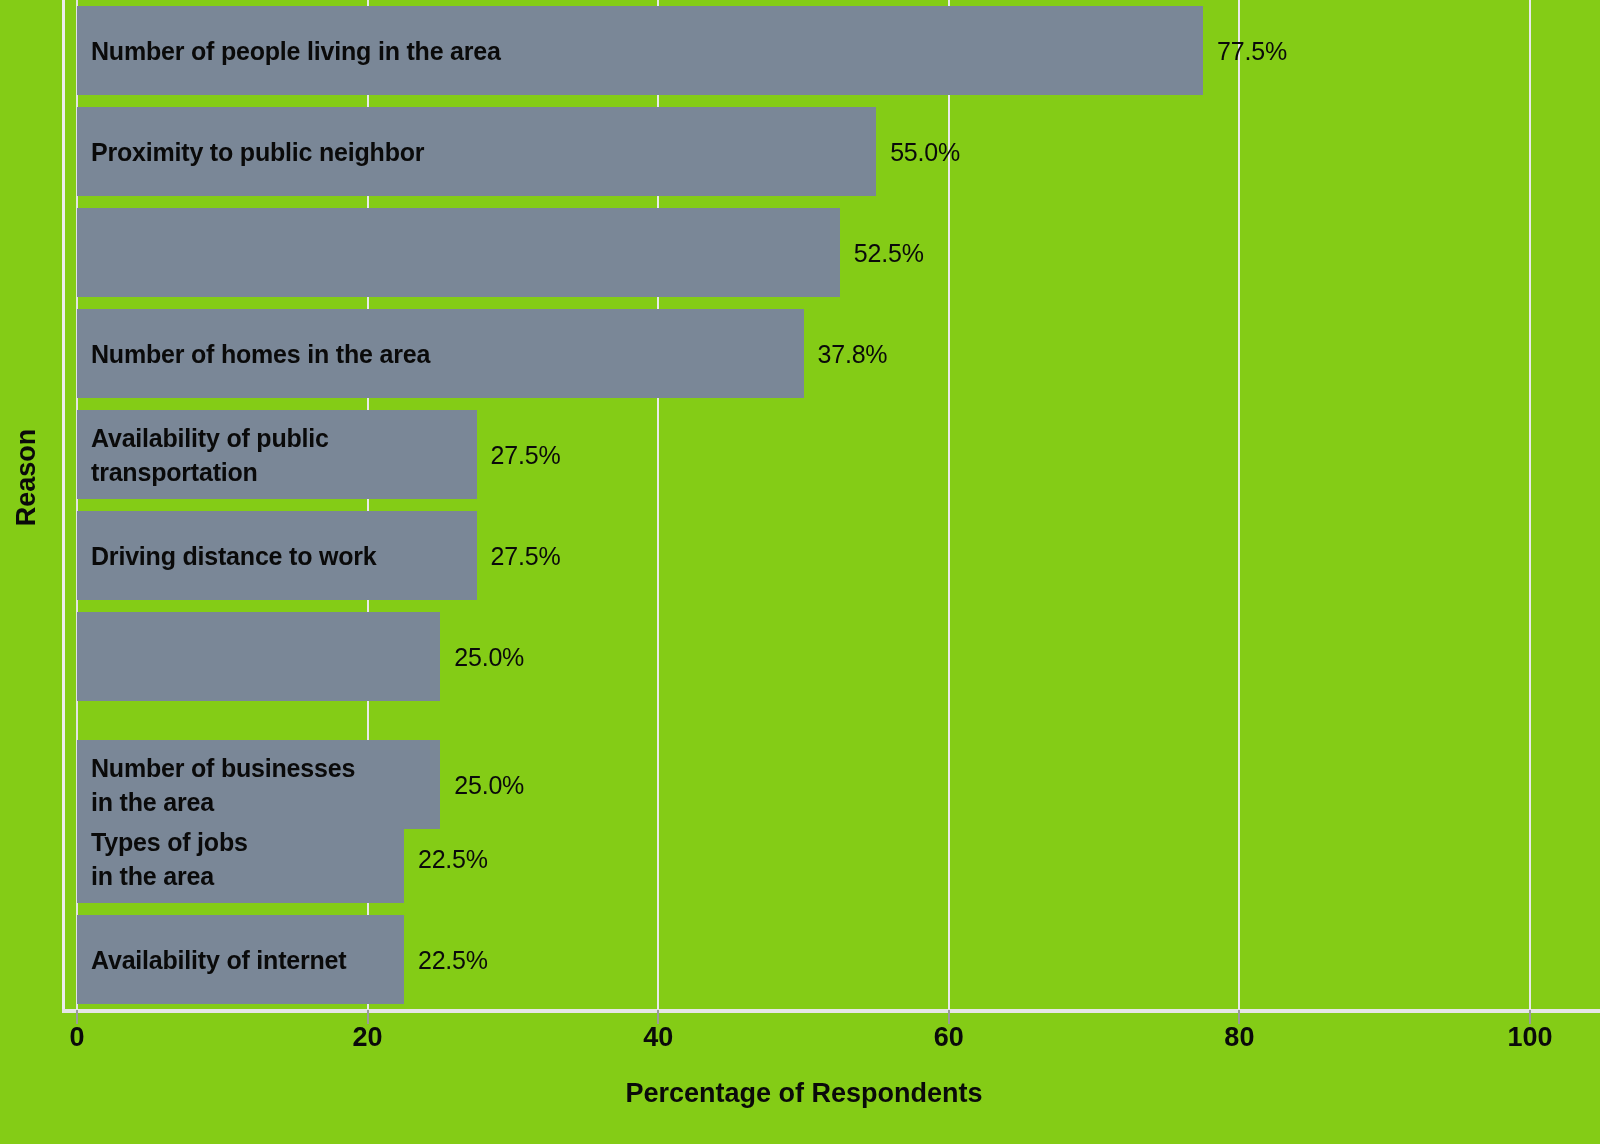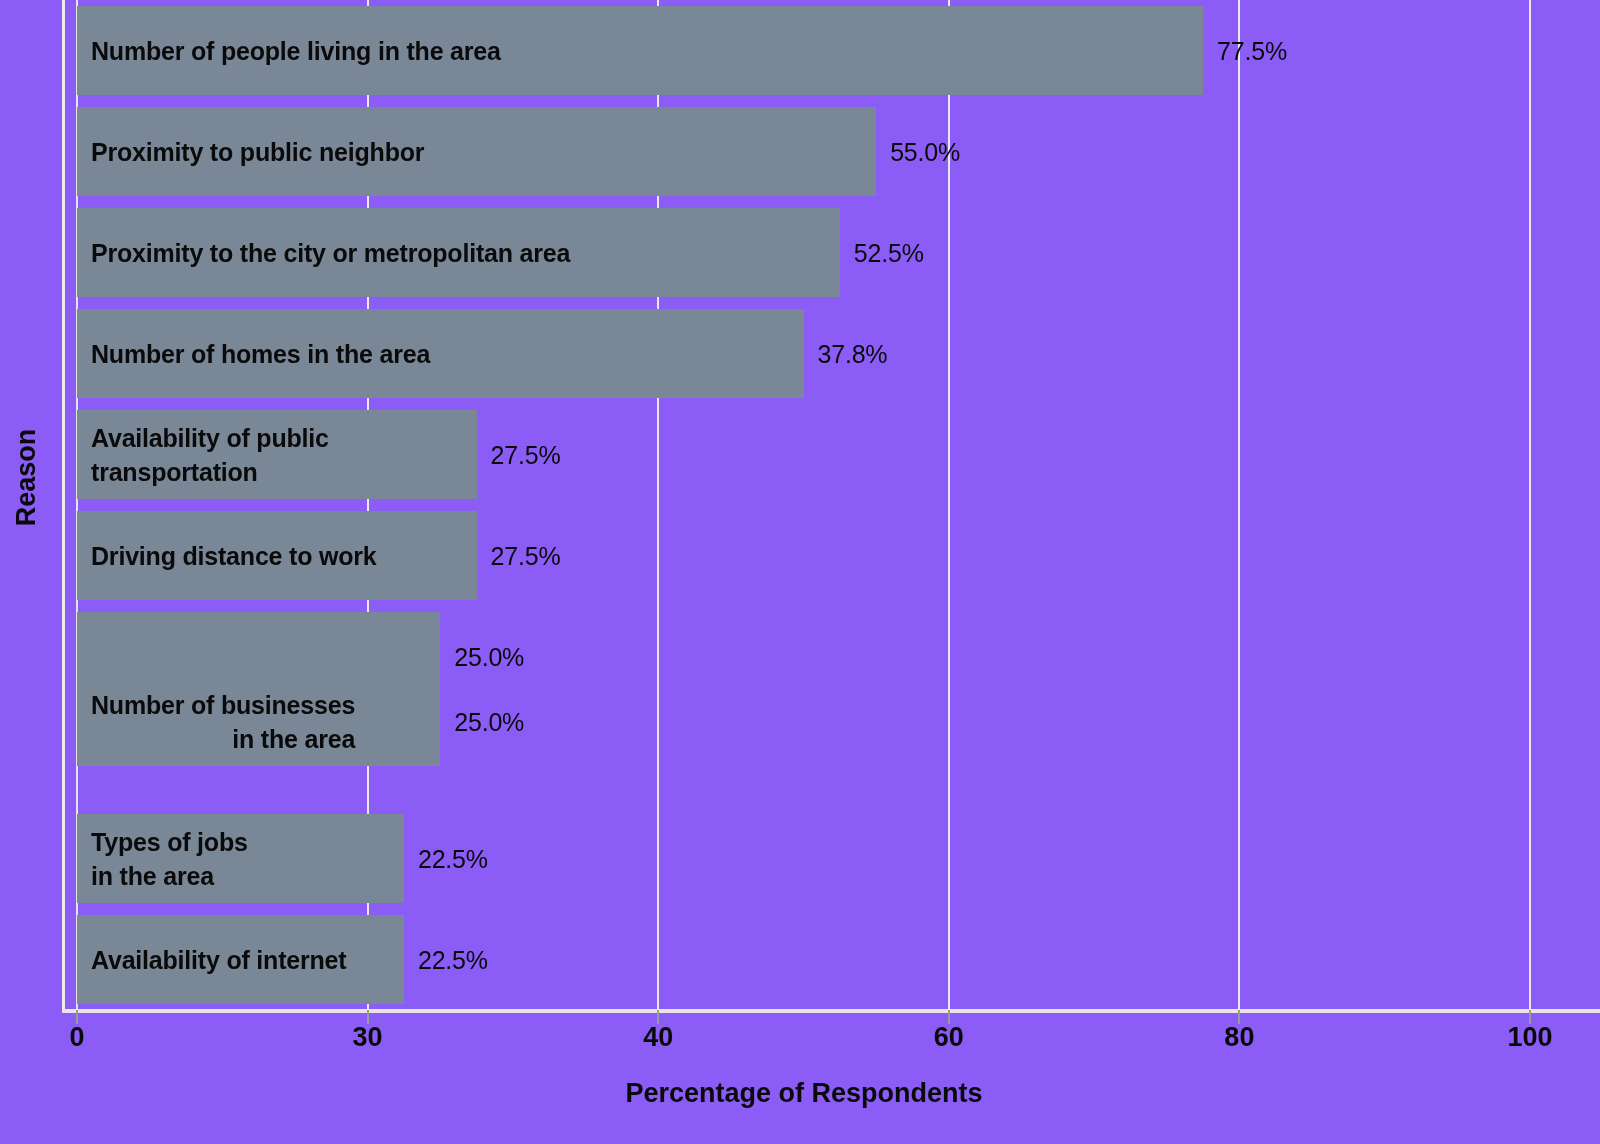--- a/index.html
+++ b/index.html
@@ -4,21 +4,21 @@
 <style>
   html, body {
     margin: 0;
     padding: 0;
     background: #ffffff;
   }
   #chart-root {
     position: relative;
     width: 1600px;
     height: 1144px;
-    background: #8b5cf6;
+    background: #84cc16;
     font-family: "Liberation Sans", sans-serif;
     overflow: hidden;
   }
 
   
   #plot {
     position: absolute;
     left: 77px;
     top: 0px;
     width: 1453px;
@@ -153,21 +153,20 @@
           <div class="bar-label">Number of people living in the area</div>
           <div class="bar-value" style="left: 1140.08px;">77.5%</div>
         </div>
         <div class="bar-row" style="top: 101px; height: 101px;">
           <div class="bar" style="width: 799.15px; background: rgb(122, 135, 151);"></div>
           <div class="bar-label">Proximity to public neighbor</div>
           <div class="bar-value" style="left: 813.15px;">55.0%</div>
         </div>
         <div class="bar-row" style="top: 202px; height: 101px;">
           <div class="bar" style="width: 762.825px; background: rgb(122, 135, 151);"></div>
-          <div class="bar-label">Proximity to the city or metropolitan area</div>
           <div class="bar-value" style="left: 776.825px;">52.5%</div>
         </div>
         <div class="bar-row" style="top: 303px; height: 101px;">
           <div class="bar" style="width: 726.5px; background: rgb(122, 135, 151);"></div>
           <div class="bar-label">Number of homes in the area</div>
           <div class="bar-value" style="left: 740.5px;">37.8%</div>
         </div>
         <div class="bar-row" style="top: 404px; height: 101px;">
           <div class="bar" style="width: 399.575px; background: rgb(122, 135, 151);"></div>
           <div class="bar-label">Availability of public
@@ -176,21 +175,21 @@
         </div>
         <div class="bar-row" style="top: 505px; height: 101px;">
           <div class="bar" style="width: 399.575px; background: rgb(122, 135, 151);"></div>
           <div class="bar-label">Driving distance to work</div>
           <div class="bar-value" style="left: 413.575px;">27.5%</div>
         </div>
         <div class="bar-row" style="top: 606px; height: 101px;">
           <div class="bar" style="width: 363.25px; background: rgb(122, 135, 151);"></div>
           <div class="bar-value" style="left: 377.25px;">25.0%</div>
         </div>
-        <div class="bar-row" style="top: 671px; height: 101px; text-align: right;">
+        <div class="bar-row" style="top: 734px; height: 101px;">
           <div class="bar" style="width: 363.25px; background: rgb(122, 135, 151);"></div>
           <div class="bar-label">Number of businesses
 in the area</div>
           <div class="bar-value" style="left: 377.25px;">25.0%</div>
         </div>
         <div class="bar-row" style="top: 808px; height: 101px;">
           <div class="bar" style="width: 326.925px; background: rgb(122, 135, 151);"></div>
           <div class="bar-label">Types of jobs
 in the area</div>
           <div class="bar-value" style="left: 340.925px;">22.5%</div>
@@ -201,21 +200,21 @@
           <div class="bar-value" style="left: 340.925px;">22.5%</div>
         </div>
       </div>
   </div>
 
   <div id="axis-line"></div>
   <div id="ticks">
       <div class="tick-mark" style="left: 76px;"></div>
       <div class="tick-label" style="left: 77px;">0</div>
       <div class="tick-mark" style="left: 366.6px;"></div>
-      <div class="tick-label" style="left: 367.6px;">30</div>
+      <div class="tick-label" style="left: 367.6px;">20</div>
       <div class="tick-mark" style="left: 657.2px;"></div>
       <div class="tick-label" style="left: 658.2px;">40</div>
       <div class="tick-mark" style="left: 947.8px;"></div>
       <div class="tick-label" style="left: 948.8px;">60</div>
       <div class="tick-mark" style="left: 1238.4px;"></div>
       <div class="tick-label" style="left: 1239.4px;">80</div>
       <div class="tick-mark" style="left: 1529px;"></div>
       <div class="tick-label" style="left: 1530px; text-align: center;">100</div>
     </div>
 

